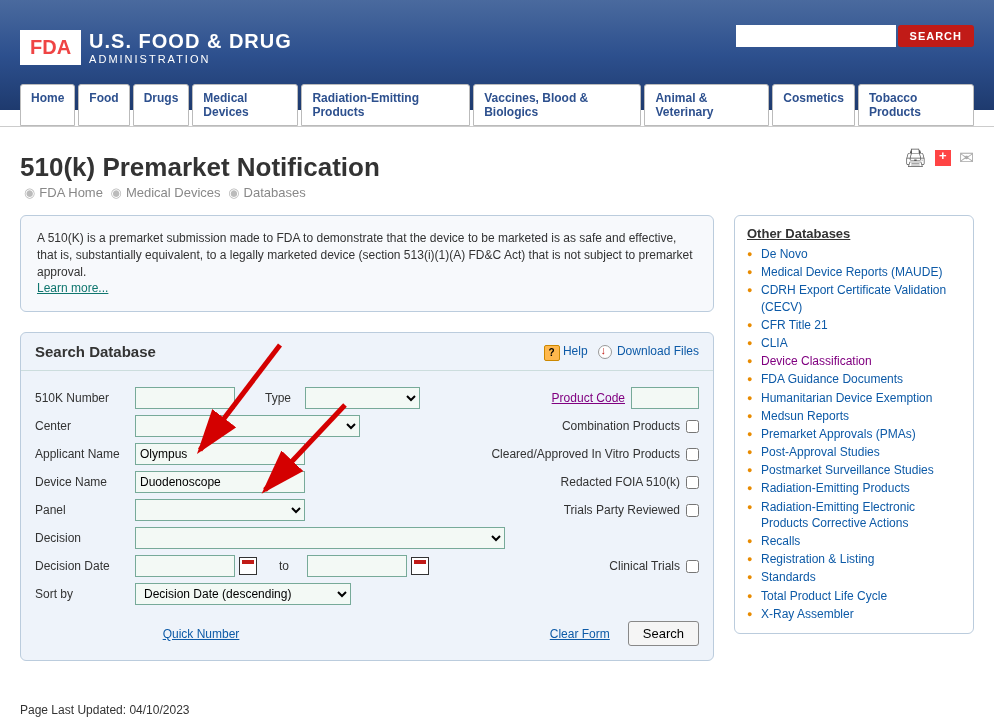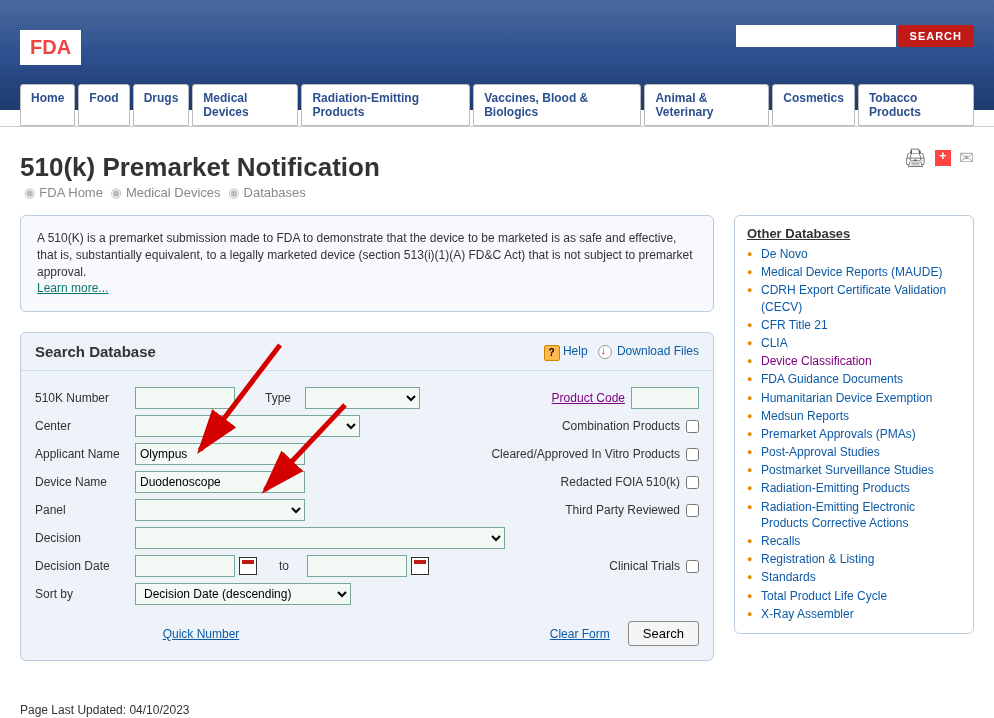--- a/index.html
+++ b/index.html
@@ -82,20 +82,24 @@
 
 .arrow { position:absolute; pointer-events:none;}
 </style>
 </head>
 <body>
 
 <div class="header-bg">
   <div class="header-inner">
     <div class="logo-block">
       <div class="fda-box">FDA</div>
+      <div class="agency-text">
+        <div class="line1">U.S. FOOD &amp; DRUG</div>
+        <div class="line2">ADMINISTRATION</div>
+      </div>
     </div>
     <div class="top-right">
       <div class="search-box">
         <input type="text" style="">
         <button class="search-btn">SEARCH</button>
       </div>
     </div>
   </div>
 </div>
 
@@ -179,21 +183,21 @@
             <input type="text" class="w170" value="Duodenoscope" style="">
             <div class="right-col">
               <span>Redacted FOIA 510(k)</span>
               <input type="checkbox" style="">
             </div>
           </div>
           <div class="form-row">
             <label>Panel</label>
             <select class="w170"><option></option></select>
             <div class="right-col">
-              <span>Third Party Reviewed</span>
+              <span>Trials Party Reviewed</span>
               <input type="checkbox" style="">
             </div>
           </div>
           <div class="form-row">
             <label>Decision</label>
             <select class="w370"><option></option></select>
           </div>
           <div class="form-row">
             <label>Decision Date</label>
             <input type="text" class="w100" style="">

